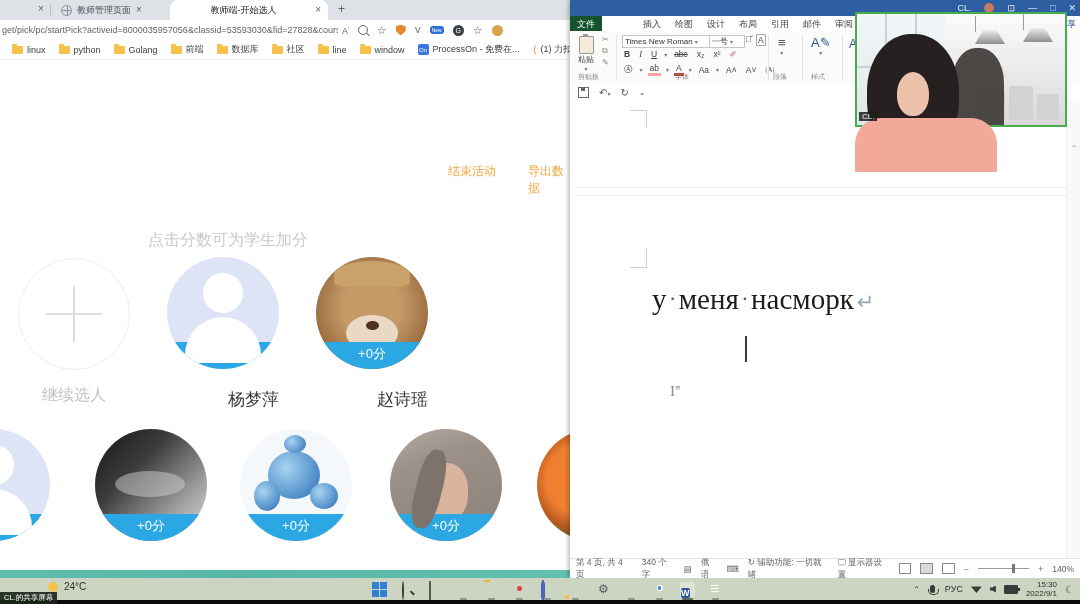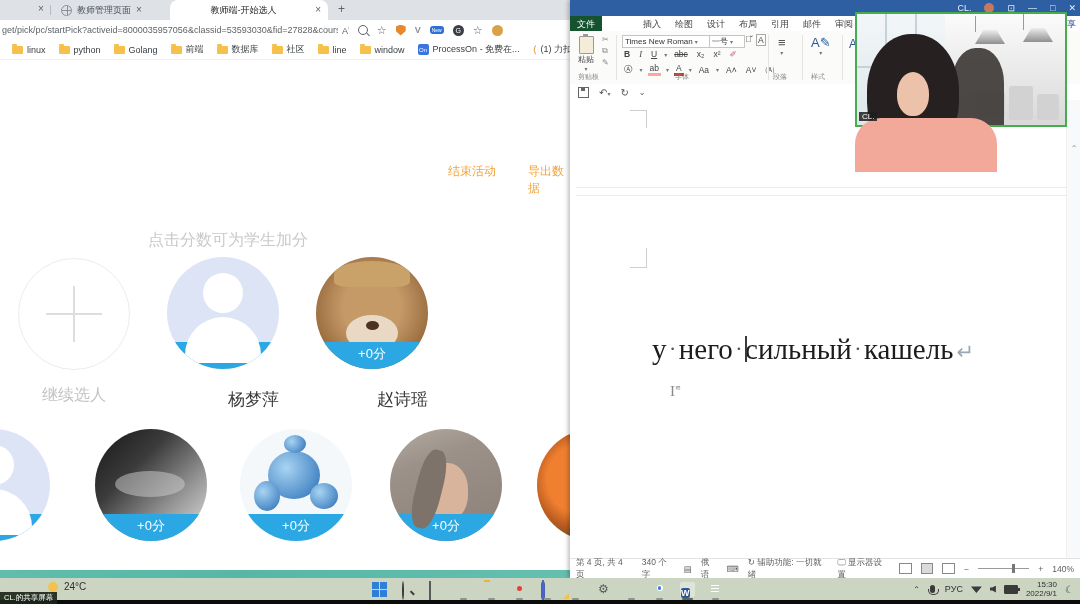--- a/index.html
+++ b/index.html
@@ -382,37 +382,37 @@
 
     <div class="abs docarea">
 
       <div class="cropm" style="left:60px;top:10px;width:17px;height:1px;"></div>
       <div class="cropm" style="left:76px;top:10px;width:1px;height:18px;"></div>
       <div class="cropm" style="left:76px;top:148px;width:1px;height:20px;"></div>
       <div class="cropm" style="left:60px;top:167px;width:17px;height:1px;"></div>
       <div class="pbreak" style="top:87px;"></div>
       <div class="pbreak" style="top:95px;"></div>
 
-      <div class="dline" style="top:233px;"><span>у<span class="spdot">·</span>него<span class="spdot">·</span>сильный<span class="spdot">·</span>кашель</span><span class="pil">↵</span></div>
+      <div class="dline" style="top:183px;"><span>у<span class="spdot">·</span>меня<span class="spdot">·</span>насморк</span><span class="pil">↵</span></div>
       <div class="caret" style="left:175px;top:236px;"></div>
       <div class="ibeam" style="left:100px;top:283px;">I<sup style="font-size:7px;">≋</sup></div>
 
       <div class="scroll">
         <div style="margin-top:44px;">⌃</div>
       </div>
     </div>
 
     <div class="abs wstatus">
       <span>第 4 页, 共 4 页</span>
       <span>340 个字</span>
       <span>▤</span>
       <span>俄语</span>
       <span>⌨</span>
       <span><span>↻ </span><span>辅助功能: 一切就绪</span></span>
-      <span style="margin-left:auto;"><span>🖵 </span><span>显示器设置</span></span>
+      <span style="margin-left:auto;font-family:Liberation Serif, serif;"><span>🖵 </span><span>显示器设置</span></span>
       <span class="vic"></span>
       <span class="vic on"></span>
       <span class="vic"></span>
       <span>−</span>
       <span class="ztrack">
           <span class="zknob"></span>
         </span>
       <span>+</span>
       <span>140%</span>
     </div>

